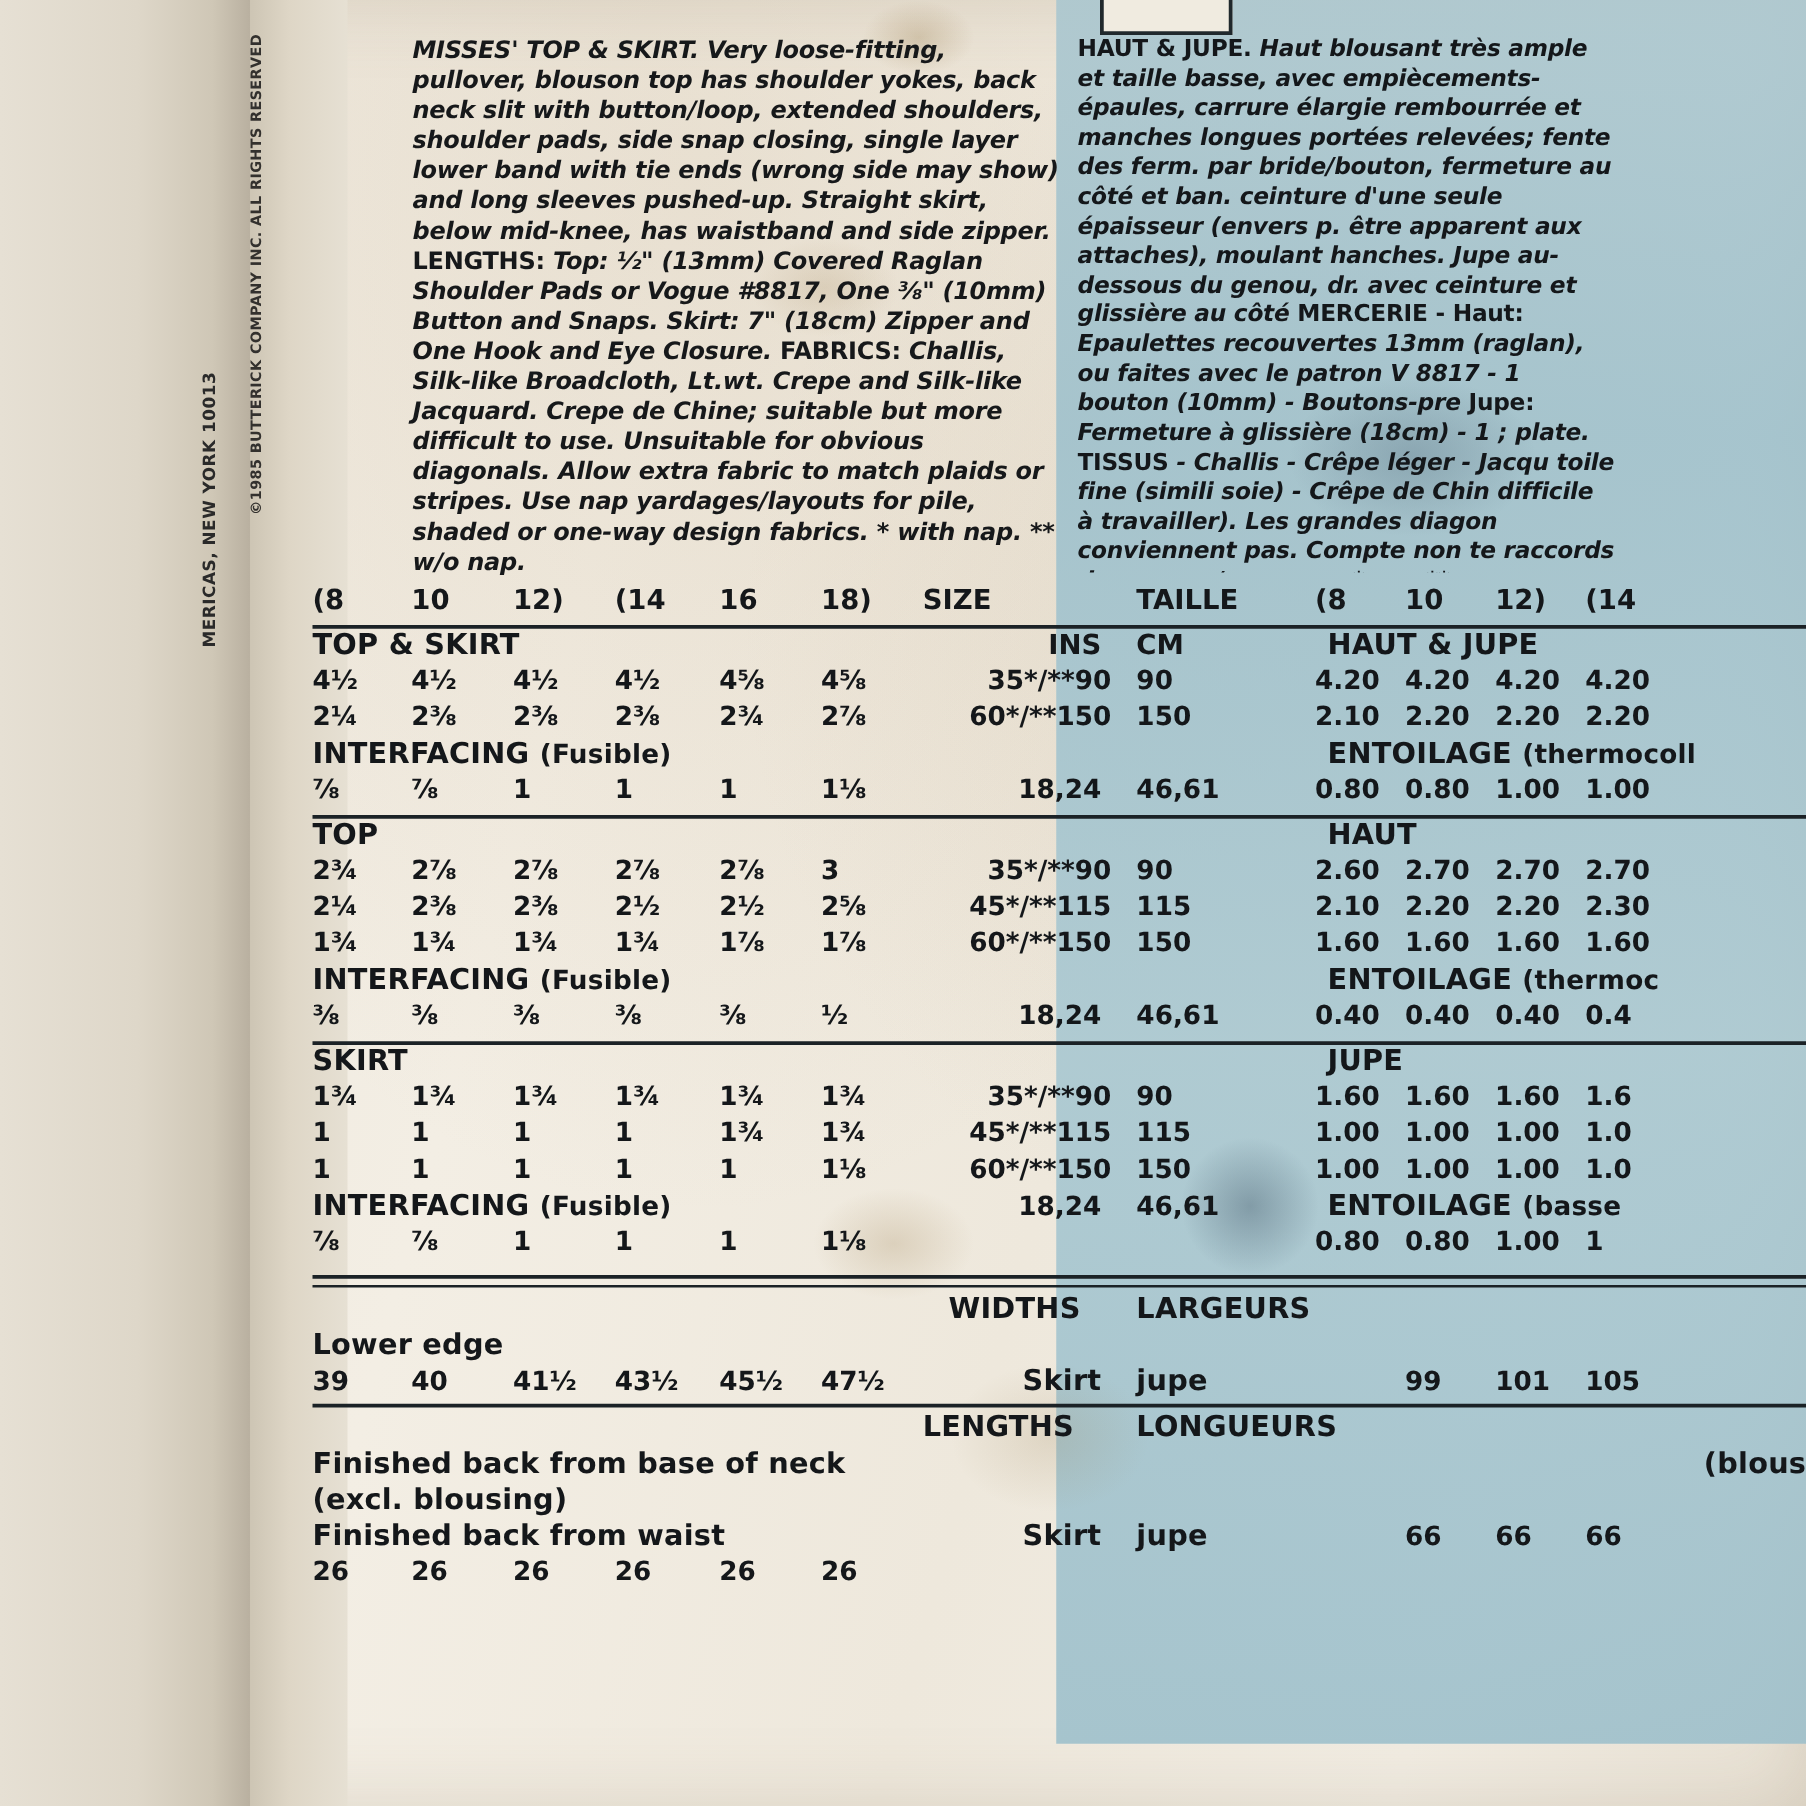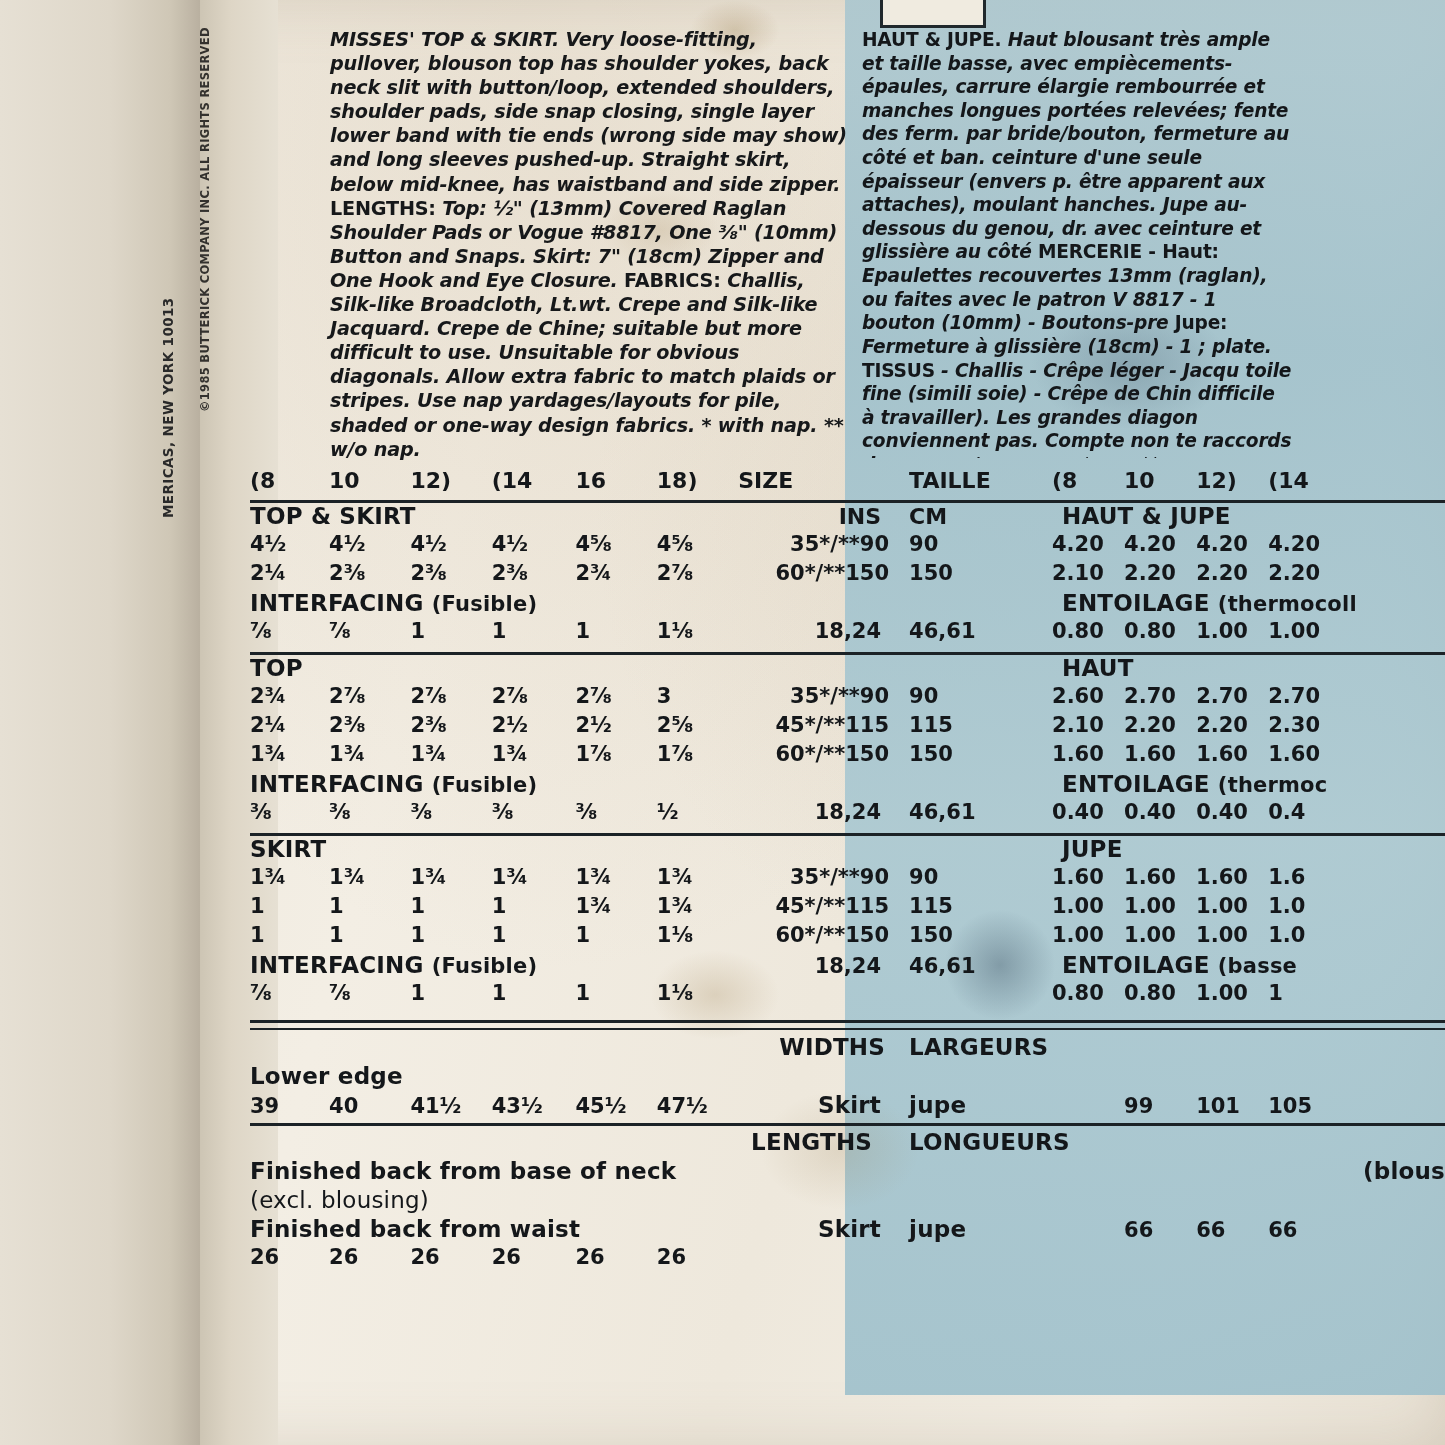--- a/index.html
+++ b/index.html
@@ -460,21 +460,21 @@
       <col style="width:135px">
       <col style="width:62px">
         <col style="width:62px">
         <col style="width:62px">
         <col style="width:72px">
       <col style="width:80px">
     </colgroup>
     <tbody>
         <tr class="rowline">
       <td colspan="6"></td>
-      <td class="sect" style="text-align:right;padding-right:10px">WIDTHS</td>
+      <td class="sect" style="text-align:center;padding-right:10px">WIDTHS</td>
       <td colspan="6" class="sect" style="padding-left:14px">LARGEURS</td>
     </tr>
     <tr class="rowline">
       <td colspan="6" class="sect" style="font-weight:700">Lower edge</td>
       <td></td>
           <td></td>
           <td colspan="5"></td>
     </tr>
     <tr class="rowline">
       <td class="num">39</td>
@@ -508,31 +508,31 @@
       <col style="width:135px">
       <col style="width:62px">
         <col style="width:62px">
         <col style="width:62px">
         <col style="width:72px">
       <col style="width:80px">
     </colgroup>
     <tbody>
         <tr class="rowline">
       <td colspan="6"></td>
-      <td class="sect" style="text-align:center;padding-right:10px">LENGTHS</td>
+      <td class="sect" style="text-align:left;padding-right:10px">LENGTHS</td>
       <td colspan="6" class="sect" style="padding-left:14px">LONGUEURS</td>
     </tr>
     <tr class="rowline">
       <td colspan="6" class="sect" style="font-weight:700">Finished back from base of neck</td>
       <td></td>
           <td></td>
       <td colspan="5" class="sect" style="font-weight:700;text-align:right">(blous</td>
     </tr>
     <tr class="rowline">
-      <td colspan="6" class="sect" style="font-weight:400">(excl. blousing)</td>
+      <td colspan="6" class="sect" style="font-weight:700">(excl. blousing)</td>
       <td></td>
           <td></td>
           <td colspan="5"></td>
     </tr>
     <tr class="rowline">
       <td colspan="6" class="sect" style="font-weight:700">Finished back from waist</td>
       <td class="sect" style="text-align:right;padding-right:14px;font-weight:700">Skirt</td>
       <td class="sect" style="padding-left:14px;font-weight:700">jupe</td>
       <td></td>
       <td class="num">66</td>

